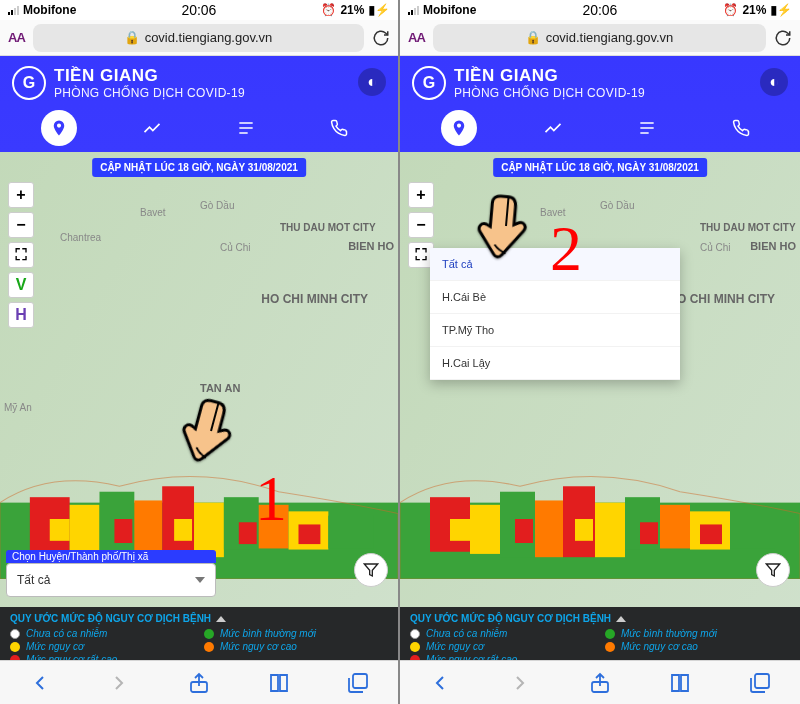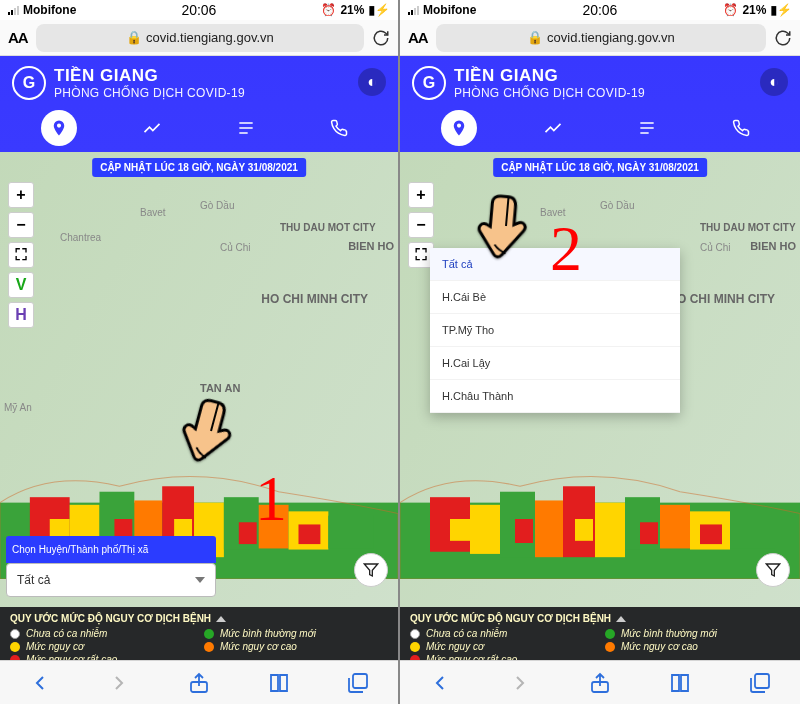--- a/index.html
+++ b/index.html
@@ -13,21 +13,21 @@
   .status-center { font-weight: 400; font-size: 14px;}
   .sig { display:flex; align-items:flex-end; gap:1px; height:10px;}
   .sig span{width:2px;background:#000;}
   .sig span:nth-child(1){height:3px}
   .sig span:nth-child(2){height:5px}
   .sig span:nth-child(3){height:7px;background:#ccc}
   .sig span:nth-child(4){height:9px;background:#ccc}
   
   .url-bar { height: 36px; background: #fafafa; display:flex; align-items:center; justify-content:space-between; padding:0 8px; border-bottom:1px solid #ddd;}
   .url-pill { flex:1; margin:0 8px; background:#e6e6e6; border-radius:8px; height:28px; display:flex; align-items:center; justify-content:center; font-size:13px; gap:4px; color:#222;}
-  .aa { font-size:15px; letter-spacing:-1px; color:#000000; font-weight:600;}
+  .aa { font-size:13px; letter-spacing:-1px; color:#701a75; font-weight:600;}
   .reload { width:18px; height:18px; color:#333;}
   
   .app-header { background:#3a3aff; background:linear-gradient(#3838ff,#3a3aff); padding:10px 12px 0; color:#fff; position:relative;}
   .brand { display:flex; align-items:center; gap:8px;}
   .brand-logo { width:34px; height:34px; border:2px solid #fff; border-radius:50%; display:flex; align-items:center; justify-content:center; font-weight:700; font-size:16px;}
   .brand-title { font-weight:800; font-size:17px; letter-spacing:0.5px;}
   .brand-sub { font-size:12px; opacity:0.95; letter-spacing:0.3px;}
   .moon-btn { position:absolute; right:12px; top:12px; width:28px; height:28px; border-radius:50%; background:rgba(0,0,0,0.25); display:flex; align-items:center; justify-content:center;}
   .tabs { display:flex; justify-content:space-around; margin-top:10px; padding-bottom:6px;}
   .tab { width:36px; height:36px; display:flex; align-items:center; justify-content:center; border-radius:50%; color:#fff;}
@@ -43,31 +43,31 @@
   .map-region svg { width:100%; height:100%;}
   
   .update-badge { position:absolute; top:6px; left:50%; transform:translateX(-50%); background:#2b3cff; color:#fff; font-size:10px; font-weight:700; padding:4px 8px; border-radius:3px; white-space:nowrap;}
   
   .map-ctrls { position:absolute; top:30px; left:8px; display:flex; flex-direction:column; gap:4px;}
   .ctrl { width:26px; height:26px; background:#fff; border:1px solid #ccc; border-radius:3px; display:flex; align-items:center; justify-content:center; font-size:16px; font-weight:700; cursor:pointer;}
   .ctrl.v { color:#18a718; font-weight:800;}
   .ctrl.h { color:#6a3fb3; font-weight:800;}
   
   .selector { position:absolute; left:6px; width:210px; bottom:10px; }
-  .selector-label { background:#2b3cff; color:#fff; font-size:10px; padding:8px 6px; border-radius:3px 3px 0 0;}
+  .selector-label { background:#2b3cff; color:#fff; font-size:10px; padding:1px 6px; border-radius:3px 3px 0 0;}
   .selector-box { background:#fff; border:1px solid #bbb; border-radius:4px; padding:9px 10px; font-size:12px; display:flex; justify-content:space-between; align-items:center; color:#333;}
   .caret-down { width:0;height:0;border-left:5px solid transparent;border-right:5px solid transparent;border-top:6px solid #777;}
   
   .filter-fab { position:absolute; right:10px; bottom:20px; width:34px; height:34px; border-radius:50%; background:#fff; border:1px solid #ccc; display:flex; align-items:center; justify-content:center;}
   
   .dropdown-list { position:absolute; left:30px; top:96px; width:250px; background:#fff; box-shadow:0 4px 12px rgba(0,0,0,0.25); font-size:12px;}
   .dd-item { padding:10px 12px; border-bottom:1px solid #f2f2f2; color:#333; font-size:11px;}
   .dd-item.sel { color:#2040c0; background:#f6f8ff;}
   
-  .legend { background:#262829; color:#fef9c3; padding:6px 10px 8px; }
+  .legend { background:#262829; color:#0ea5e9; padding:6px 10px 8px; }
   .legend-title { font-size:10px; font-weight:600; display:flex; align-items:center; gap:5px; padding-bottom:4px;}
   .legend-grid { display:grid; grid-template-columns: 1fr 1fr; gap:2px 10px;}
   .lg { display:flex; align-items:center; gap:6px; font-size:10px;font-style:italic;}
   .dot{width:10px;height:10px;border-radius:50%;}
   
   .safari-bar { position:absolute; bottom:0; left:0; right:0; height:44px; background:#f7f7f7; border-top:1px solid #d5d5d5; display:flex; justify-content:space-around; align-items:center;}
   .sb-btn { width:26px; height:26px; color:#2e6fdc; display:flex; align-items:center; justify-content:center;}
   .sb-btn.disabled { color:#b5b5b5;}
   .sb-btn svg { width:24px; height:24px;}
   
@@ -365,21 +365,20 @@
     <span class="map-city" style="top:140px;right:25px">HO CHI MINH CITY</span>
     <div class="map-region"><svg viewBox="0 0 400 110" preserveAspectRatio="none">
             <use href="#map-shape"></use>
           </svg></div>
 
     <div class="dropdown-list">
       <div class="dd-item sel">Tất cả</div>
       <div class="dd-item">H.Cái Bè</div>
       <div class="dd-item">TP.Mỹ Tho</div>
       <div class="dd-item">H.Cai Lậy</div>
-      <div class="dd-item">H.Châu Thành</div>
     </div>
 
     <div class="filter-fab">
       <svg width="16" height="16" viewBox="0 0 24 24" fill="none" stroke="#222" stroke-width="2">
             <path d="M22 3H2l8 9.5V19l4 2v-8.5L22 3z"></path>
           </svg>
     </div>
 
     <div class="hand" style="top:35px; left:70px; transform:rotate(5deg)">
       <svg viewBox="0 0 60 80">

